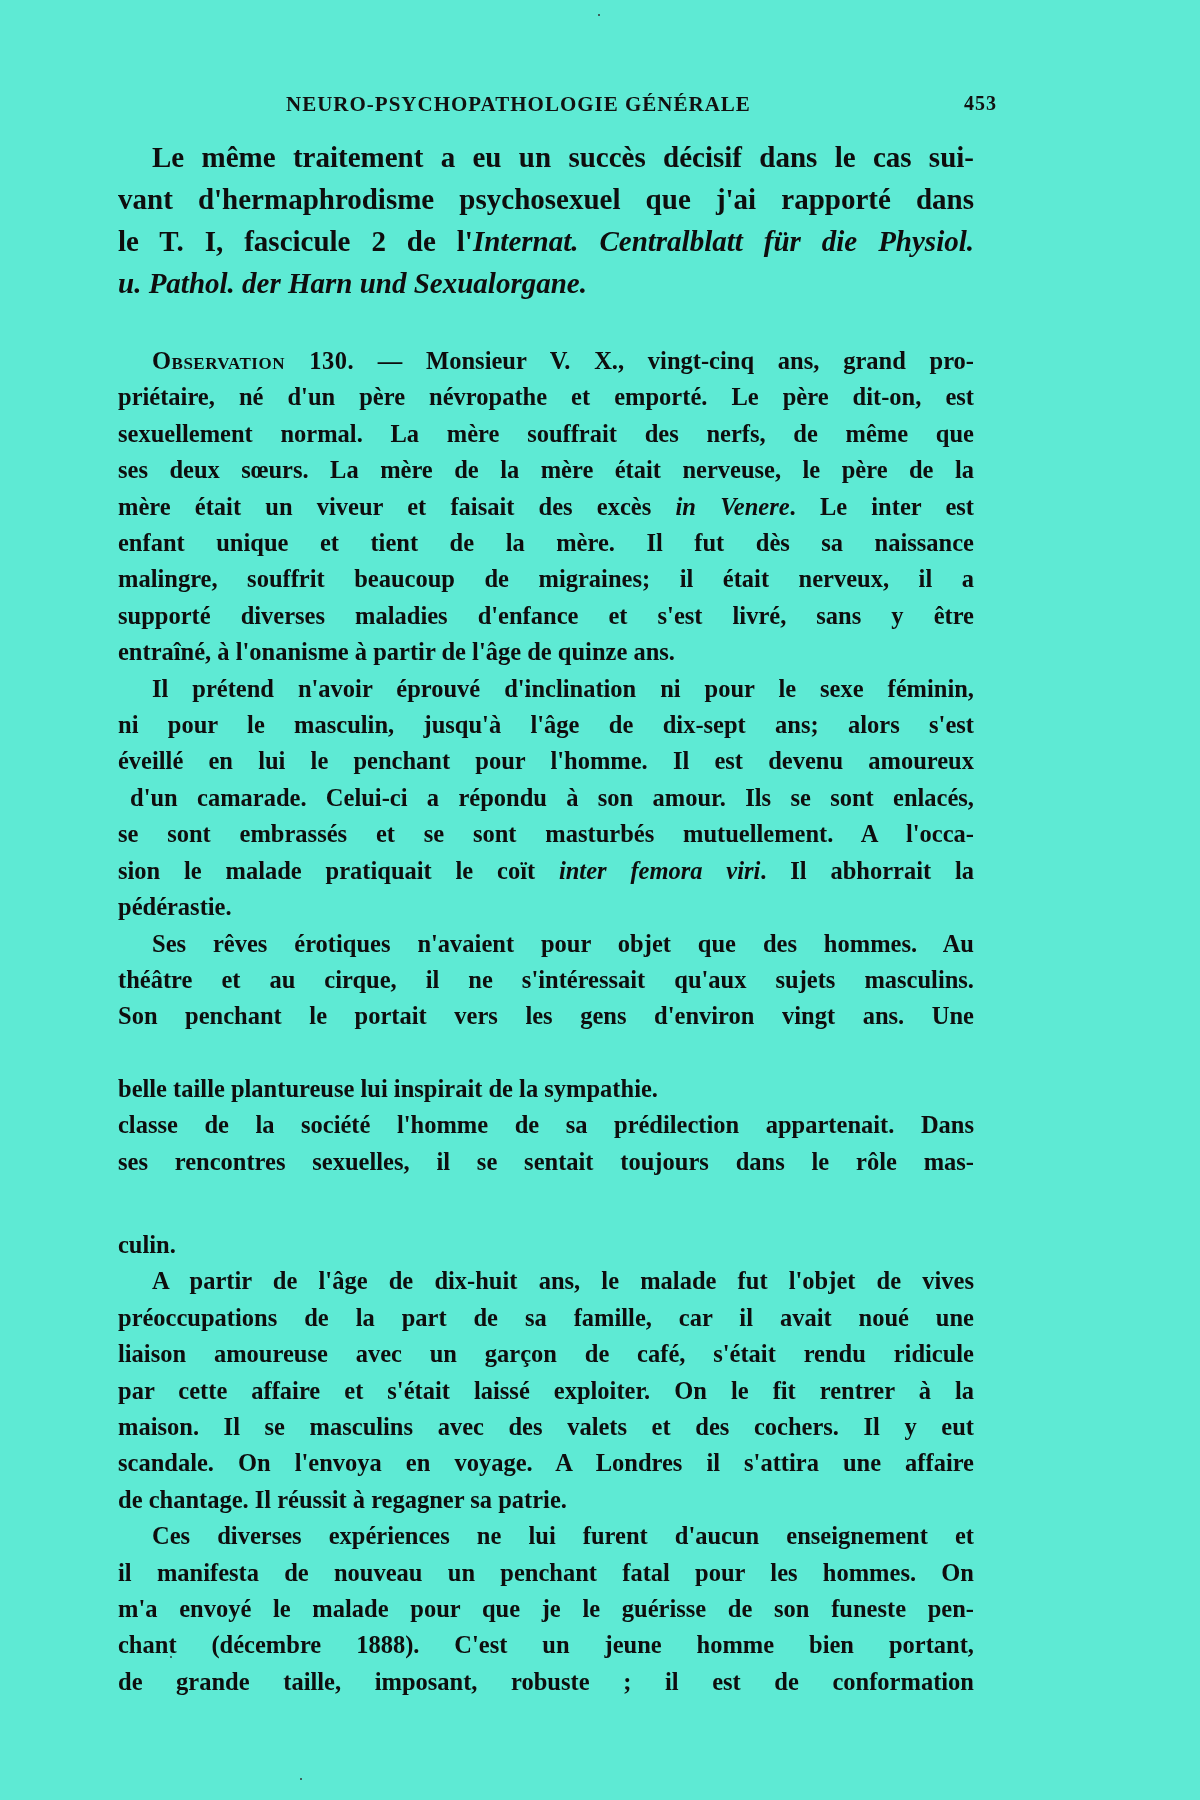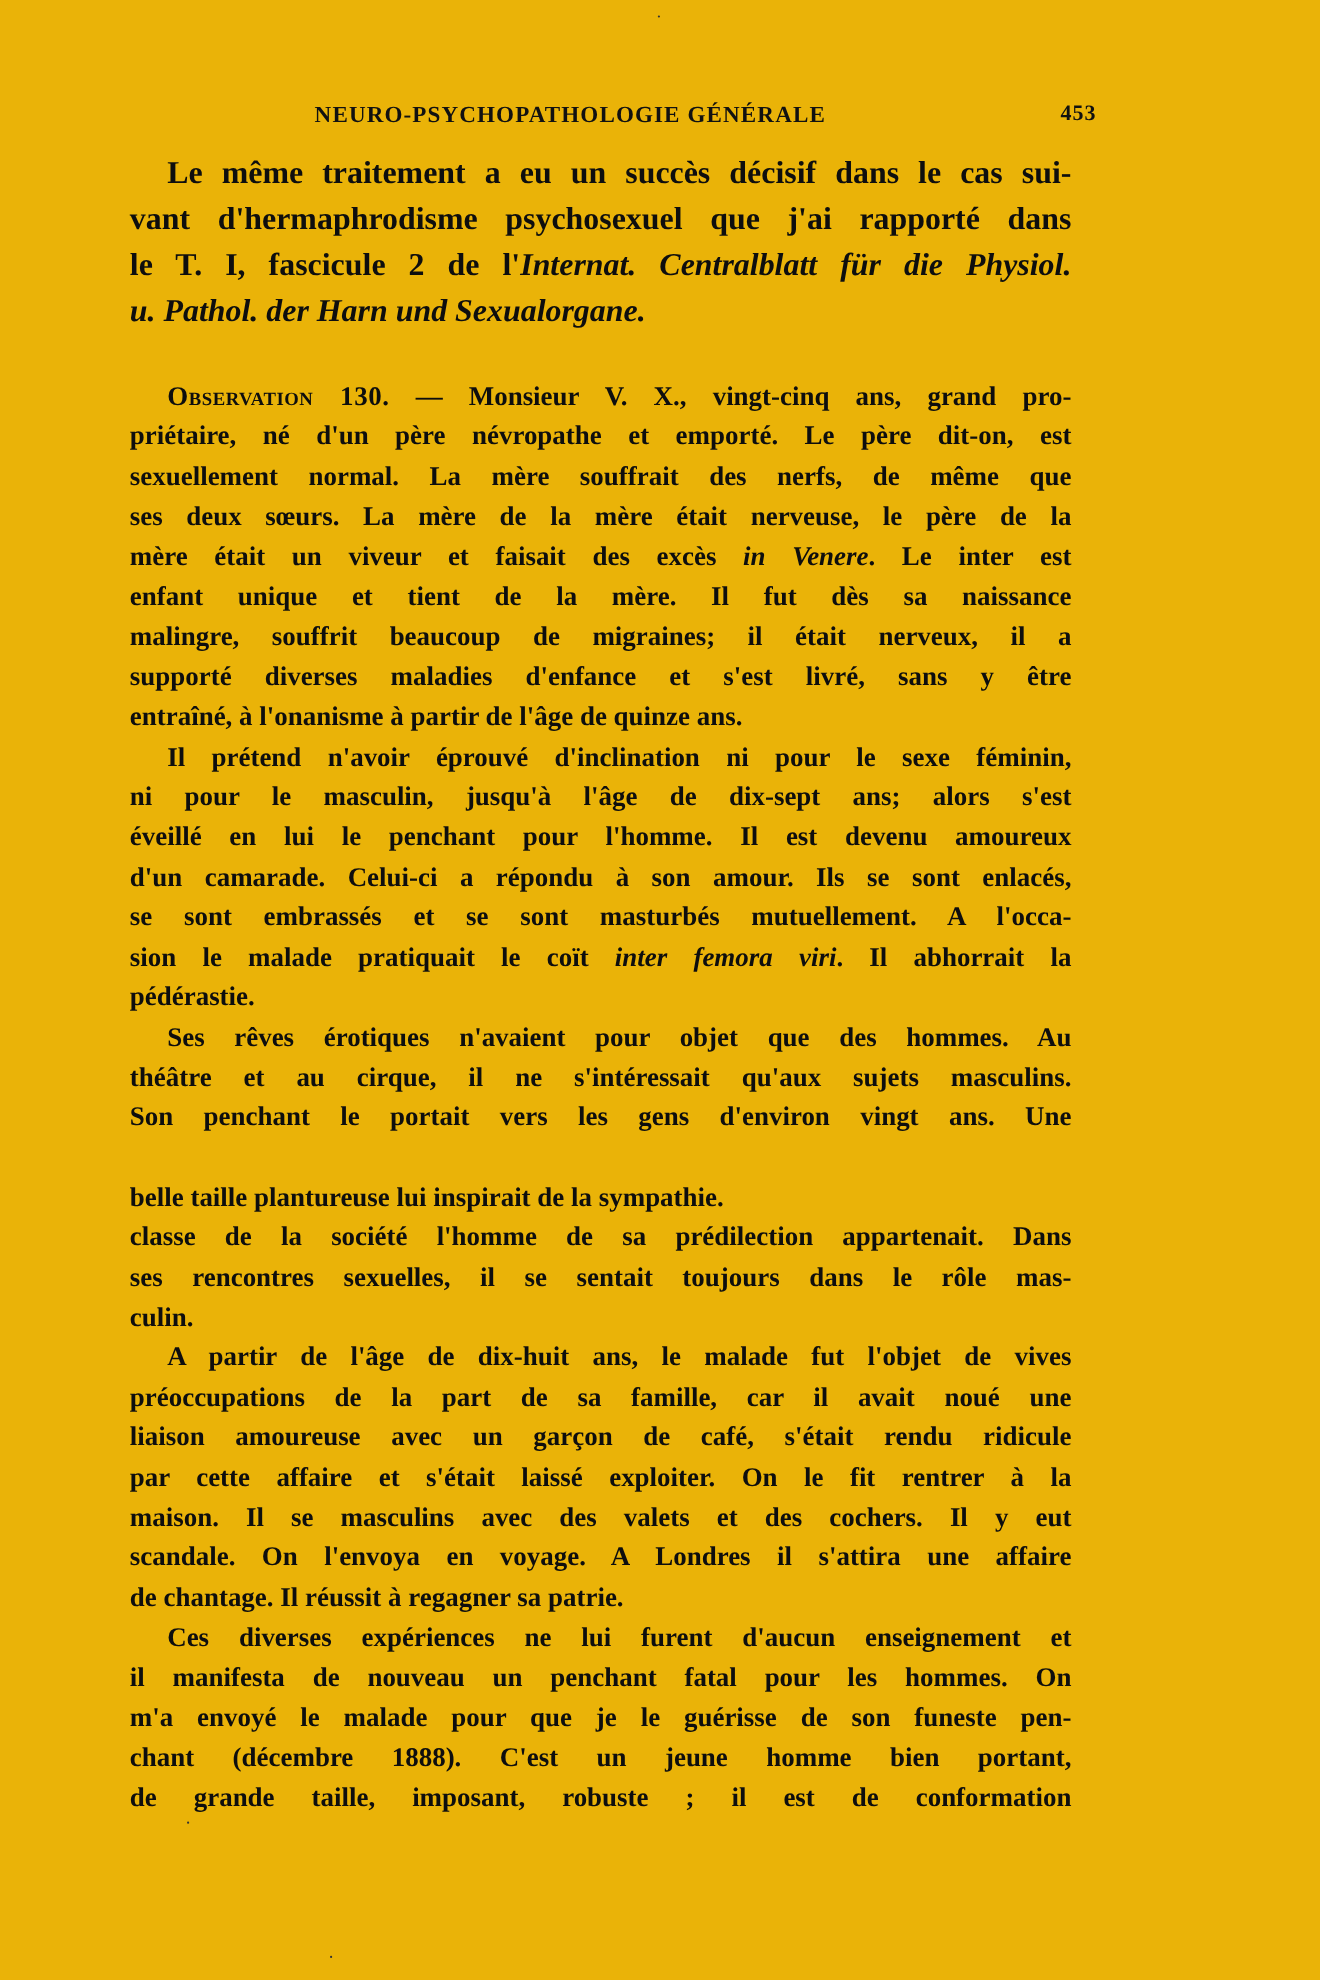--- a/index.html
+++ b/index.html
@@ -1,19 +1,19 @@
 <!DOCTYPE html>
 <html><head>
 <meta charset="utf-8">
 <style>
   html, body { margin: 0; padding: 0; background: #ffffff; }
   body { width: 1200px; height: 1800px; position: relative; overflow: hidden; }
   .page {
     position: absolute; left: 0; top: 0; width: 1200px; height: 1800px;
-    background: #eab308; color: #111111;
+    background: #5eead4; color: #111111;
     font-family: "Liberation Serif", "DejaVu Serif", serif;
   }
   .running-head {
     position: absolute; top: 92px; left: 286px; width: 720px;
     font-size: 21px; font-weight: bold; letter-spacing: 1px;
     text-transform: uppercase;
   }
   .running-title { position: absolute; left: 0; top: 0; }
   .folio { position: absolute; left: 678px; top: 0; font-size: 20px; }
   .body-block {
@@ -53,33 +53,33 @@
     <span class="line" style="display: block; white-space: normal;">ses deux sœurs. La mère de la mère était nerveuse, le père de la</span>
     <span class="line" style="display: block; white-space: normal;"><span>mère était un viveur et faisait des excès </span><i>in Venere</i><span>. Le inter est</span></span>
     <span class="line" style="display: block; white-space: normal;">enfant unique et tient de la mère. Il fut dès sa naissance</span>
     <span class="line" style="display: block; white-space: normal;">malingre, souffrit beaucoup de migraines; il était nerveux, il a</span>
     <span class="line" style="display: block; white-space: normal;">supporté diverses maladies d'enfance et s'est livré, sans y être</span>
     <span class="line last" style="display: block; white-space: normal;">entraîné, à l'onanisme à partir de l'âge de quinze ans.</span>
 
     <span class="line indent" style="display: block; white-space: normal;">Il prétend n'avoir éprouvé d'inclination ni pour le sexe féminin,</span>
     <span class="line" style="display: block; white-space: normal;">ni pour le masculin, jusqu'à l'âge de dix-sept ans; alors s'est</span>
     <span class="line" style="display: block; white-space: normal;">éveillé en lui le penchant pour l'homme. Il est devenu amoureux</span>
-    <span class="line" style="display: block; white-space: normal;">d'un camarade. Celui-ci a répondu à son amour. Ils se sont enlacés,</span>
+    <span class="line" style="display: block; white-space: normal; margin-left: 12px;">d'un camarade. Celui-ci a répondu à son amour. Ils se sont enlacés,</span>
     <span class="line" style="display: block; white-space: normal;">se sont embrassés et se sont masturbés mutuellement. A l'occa-</span>
     <span class="line" style="display: block; white-space: normal;"><span>sion le malade pratiquait le coït </span><i>inter femora viri</i><span>. Il abhorrait la</span></span>
     <span class="line last" style="display: block; white-space: normal;">pédérastie.</span>
 
     <span class="line indent" style="display: block; white-space: normal;">Ses rêves érotiques n'avaient pour objet que des hommes. Au</span>
     <span class="line" style="display: block; white-space: normal;">théâtre et au cirque, il ne s'intéressait qu'aux sujets masculins.</span>
     <span class="line" style="display: block; white-space: normal;">Son penchant le portait vers les gens d'environ vingt ans. Une</span>
     <span class="line last" style="display: block; white-space: normal; margin-top: 36px;">belle taille plantureuse lui inspirait de la sympathie.</span>
 
     <span class="line" style="display: block; white-space: normal;">classe de la société l'homme de sa prédilection appartenait. Dans</span>
     <span class="line" style="display: block; white-space: normal;">ses rencontres sexuelles, il se sentait toujours dans le rôle mas-</span>
-    <span class="line last" style="display: block; white-space: normal;">culin.</span>
+    <span class="line last" style="display: block; white-space: normal; margin-top: 47px;">culin.</span>
 
     <span class="line indent" style="display: block; white-space: normal;">A partir de l'âge de dix-huit ans, le malade fut l'objet de vives</span>
     <span class="line" style="display: block; white-space: normal;">préoccupations de la part de sa famille, car il avait noué une</span>
     <span class="line" style="display: block; white-space: normal;">liaison amoureuse avec un garçon de café, s'était rendu ridicule</span>
     <span class="line" style="display: block; white-space: normal;">par cette affaire et s'était laissé exploiter. On le fit rentrer à la</span>
     <span class="line" style="display: block; white-space: normal;">maison. Il se masculins avec des valets et des cochers. Il y eut</span>
     <span class="line" style="display: block; white-space: normal;">scandale. On l'envoya en voyage. A Londres il s'attira une affaire</span>
     <span class="line last" style="display: block; white-space: normal;">de chantage. Il réussit à regagner sa patrie.</span>
 
     <span class="line indent" style="display: block; white-space: normal;">Ces diverses expériences ne lui furent d'aucun enseignement et</span>

